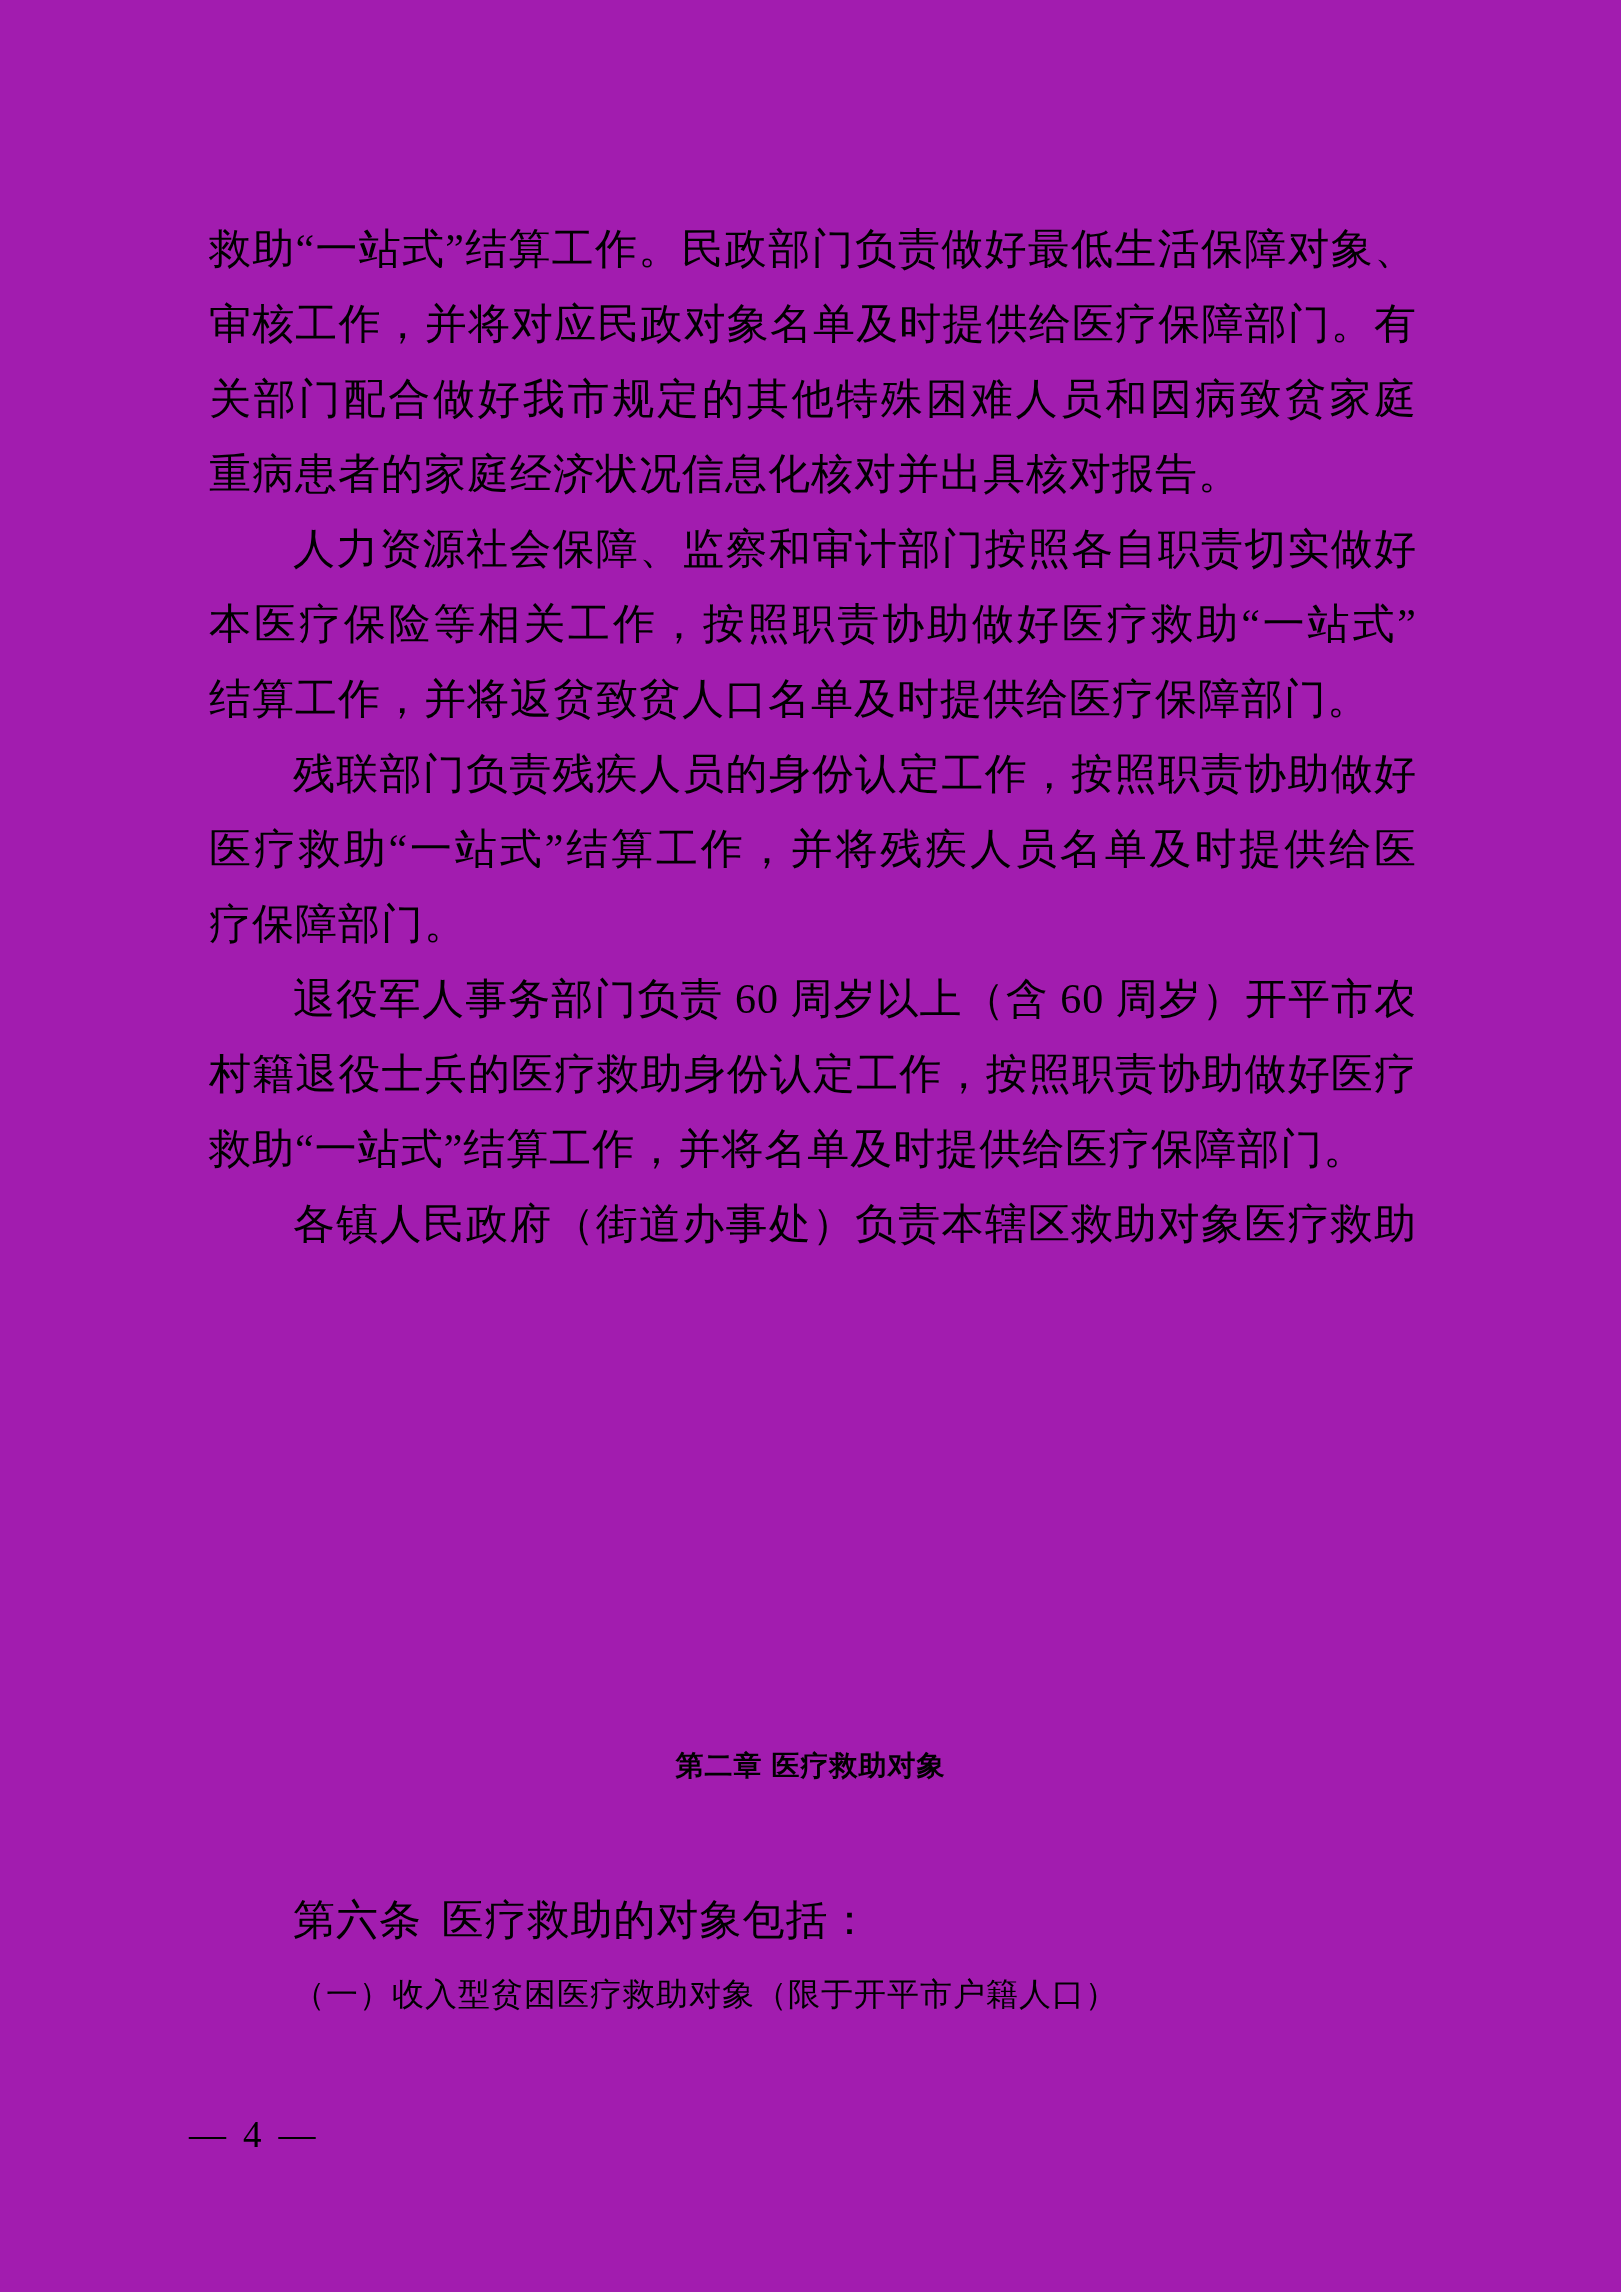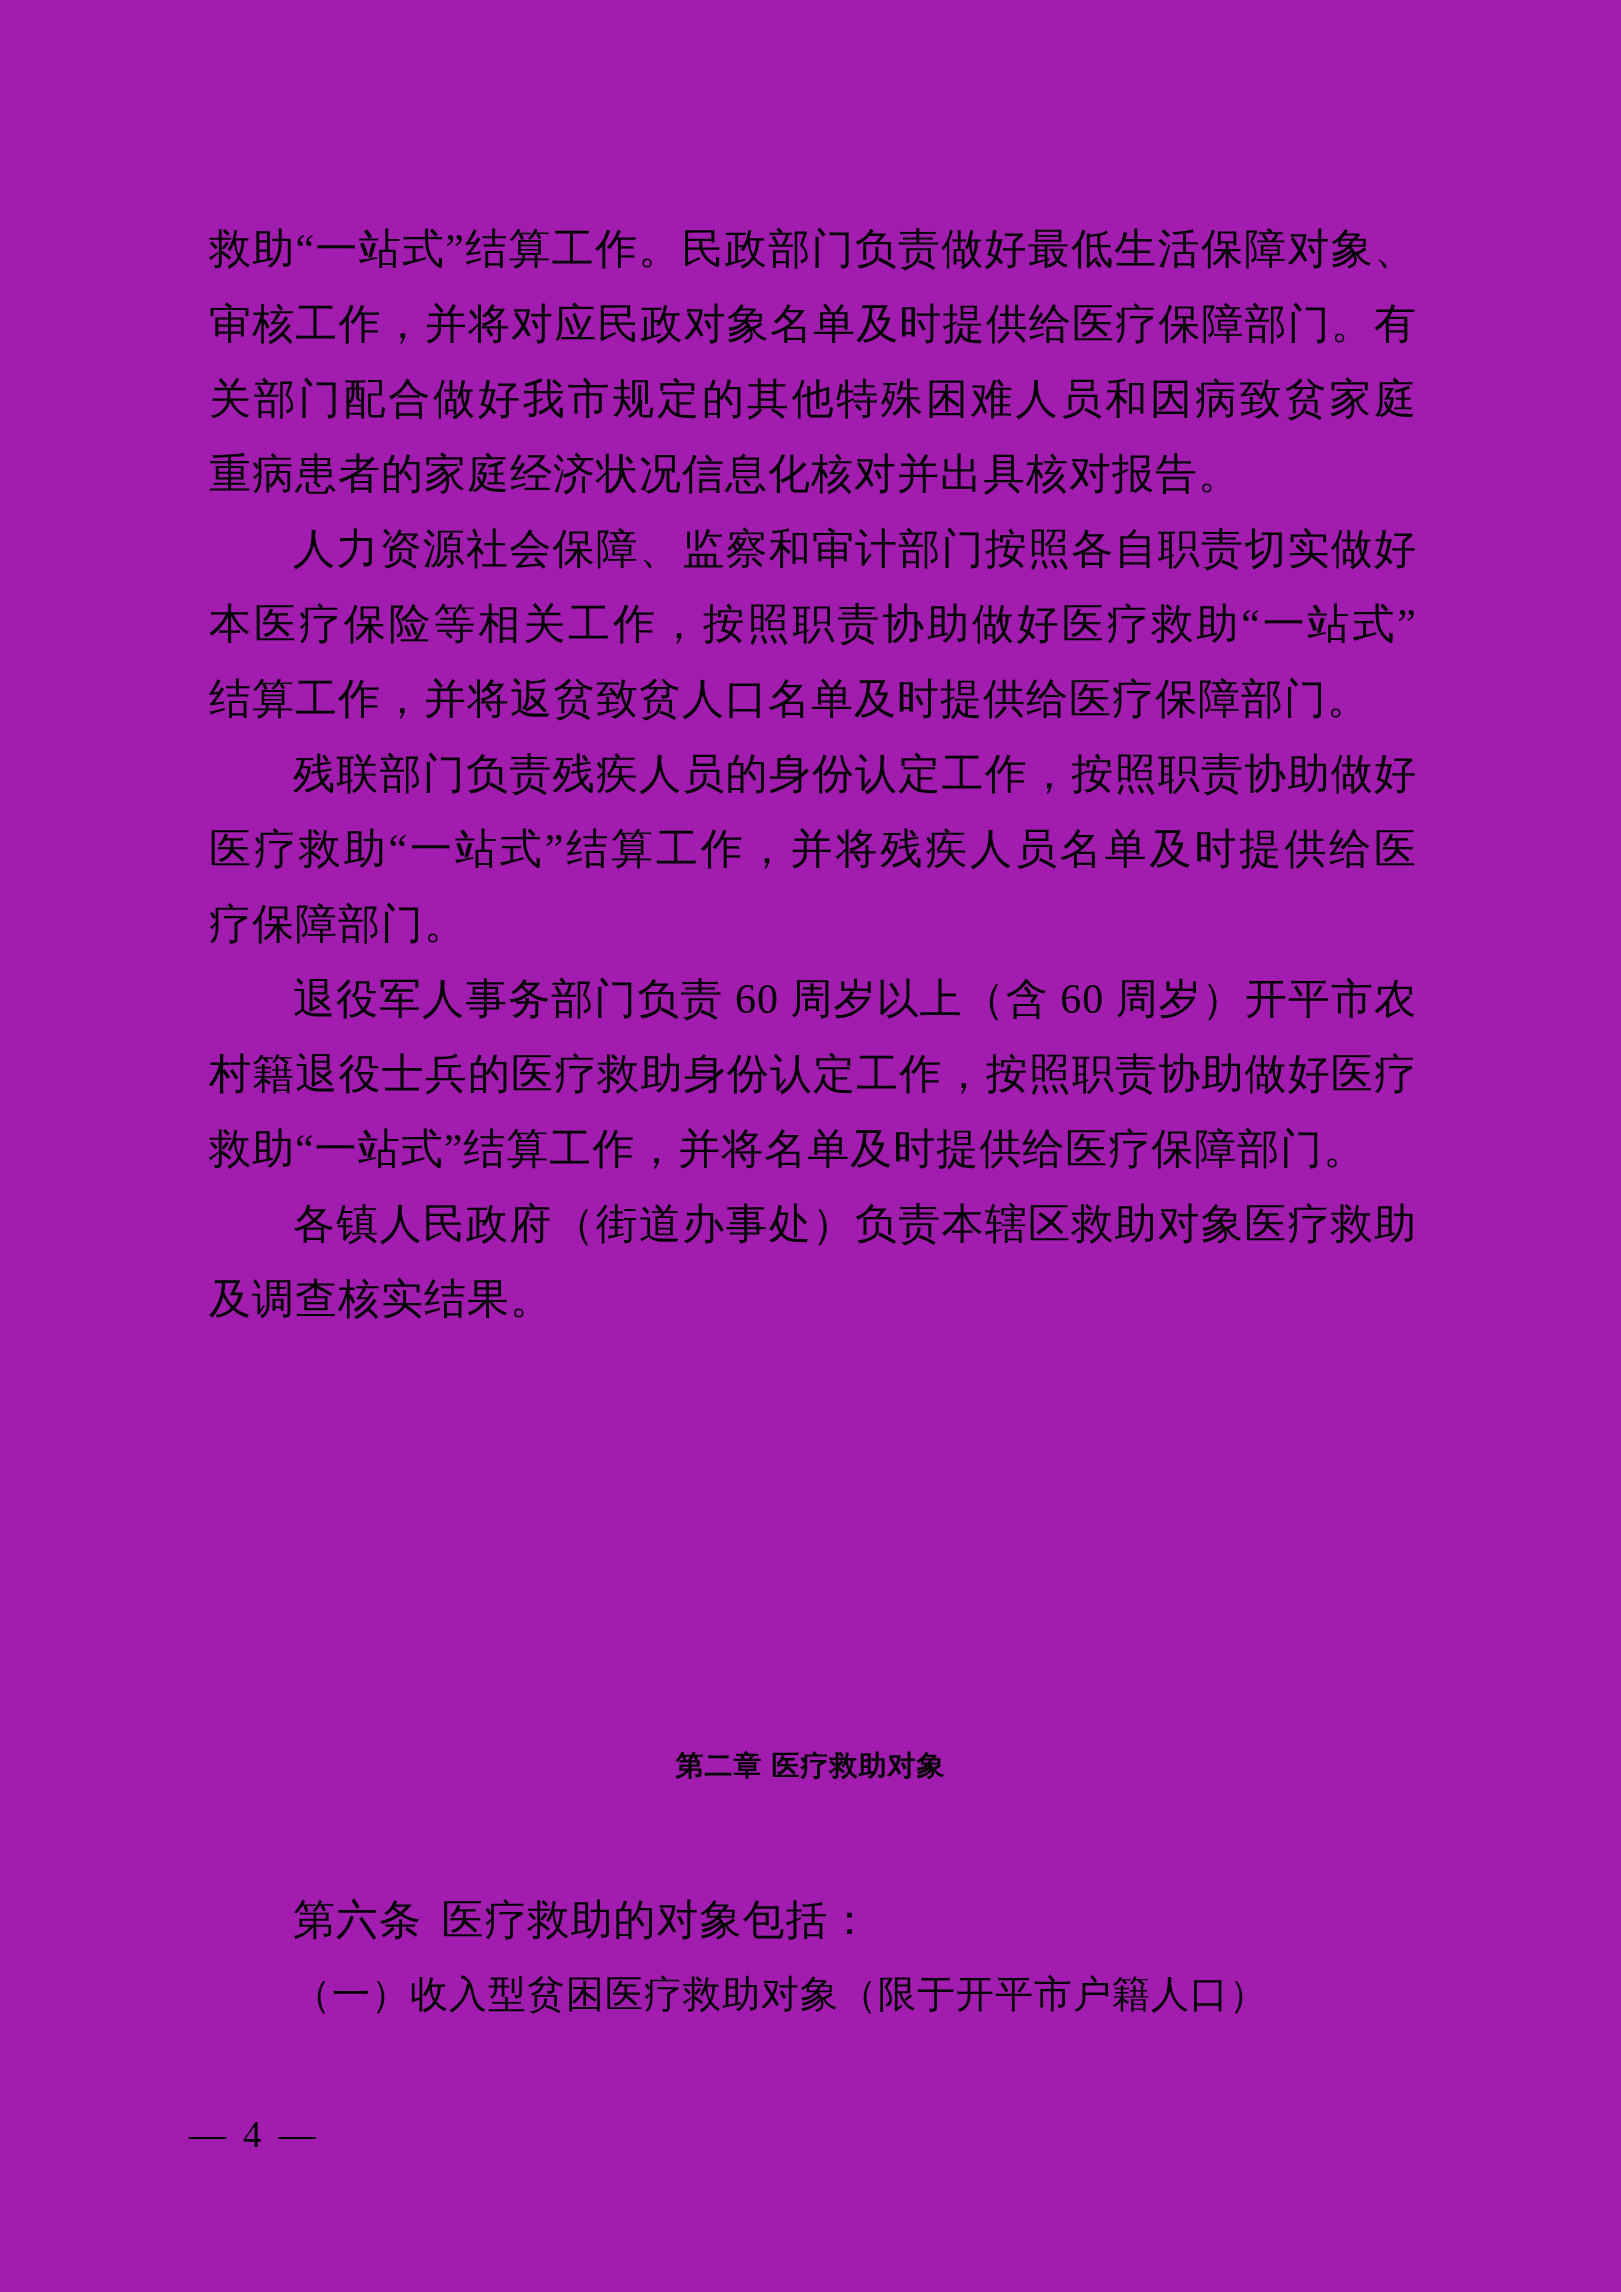--- a/index.html
+++ b/index.html
@@ -70,21 +70,21 @@
     font-family: "Liberation Sans", sans-serif;
     font-weight: 400;
     margin-right: 19.6px;
   }
   .item-line {
     position: absolute;
     left: 293px;
     top: 1957px;
     height: 75px;
     line-height: 75px;
-    font-size: 38px;
+    font-size: 32px;
     letter-spacing: 1px;
     white-space: nowrap;
   }
   .page-footer {
     position: absolute;
     left: 189px;
     top: 2109px;
     height: 51px;
     line-height: 51px;
     font-size: 37px;
@@ -105,21 +105,20 @@
       <div class="line indent justify">人力资源社会保障、监察和审计部门按照各自职责切实做好</div>
       <div class="line justify">本医疗保险等相关工作，按照职责协助做好医疗救助“一站式”</div>
       <div class="line">结算工作，并将返贫致贫人口名单及时提供给医疗保障部门。</div>
       <div class="line indent justify">残联部门负责残疾人员的身份认定工作，按照职责协助做好</div>
       <div class="line justify">医疗救助“一站式”结算工作，并将残疾人员名单及时提供给医</div>
       <div class="line">疗保障部门。</div>
       <div class="line indent justify">退役军人事务部门负责 60 周岁以上（含 60 周岁）开平市农</div>
       <div class="line justify">村籍退役士兵的医疗救助身份认定工作，按照职责协助做好医疗</div>
       <div class="line">救助“一站式”结算工作，并将名单及时提供给医疗保障部门。</div>
       <div class="line indent justify">各镇人民政府（街道办事处）负责本辖区救助对象医疗救助</div>
-      <div class="line">及调查核实结果。</div>
     </div>
 
   <div class="chapter-heading">第二章 医疗救助对象</div>
 
   <div class="article-line">
     <span class="article-label">第六条</span><span>医疗救助的对象包括：</span>
   </div>
 
   <div class="item-line">（一）收入型贫困医疗救助对象（限于开平市户籍人口）</div>
 

